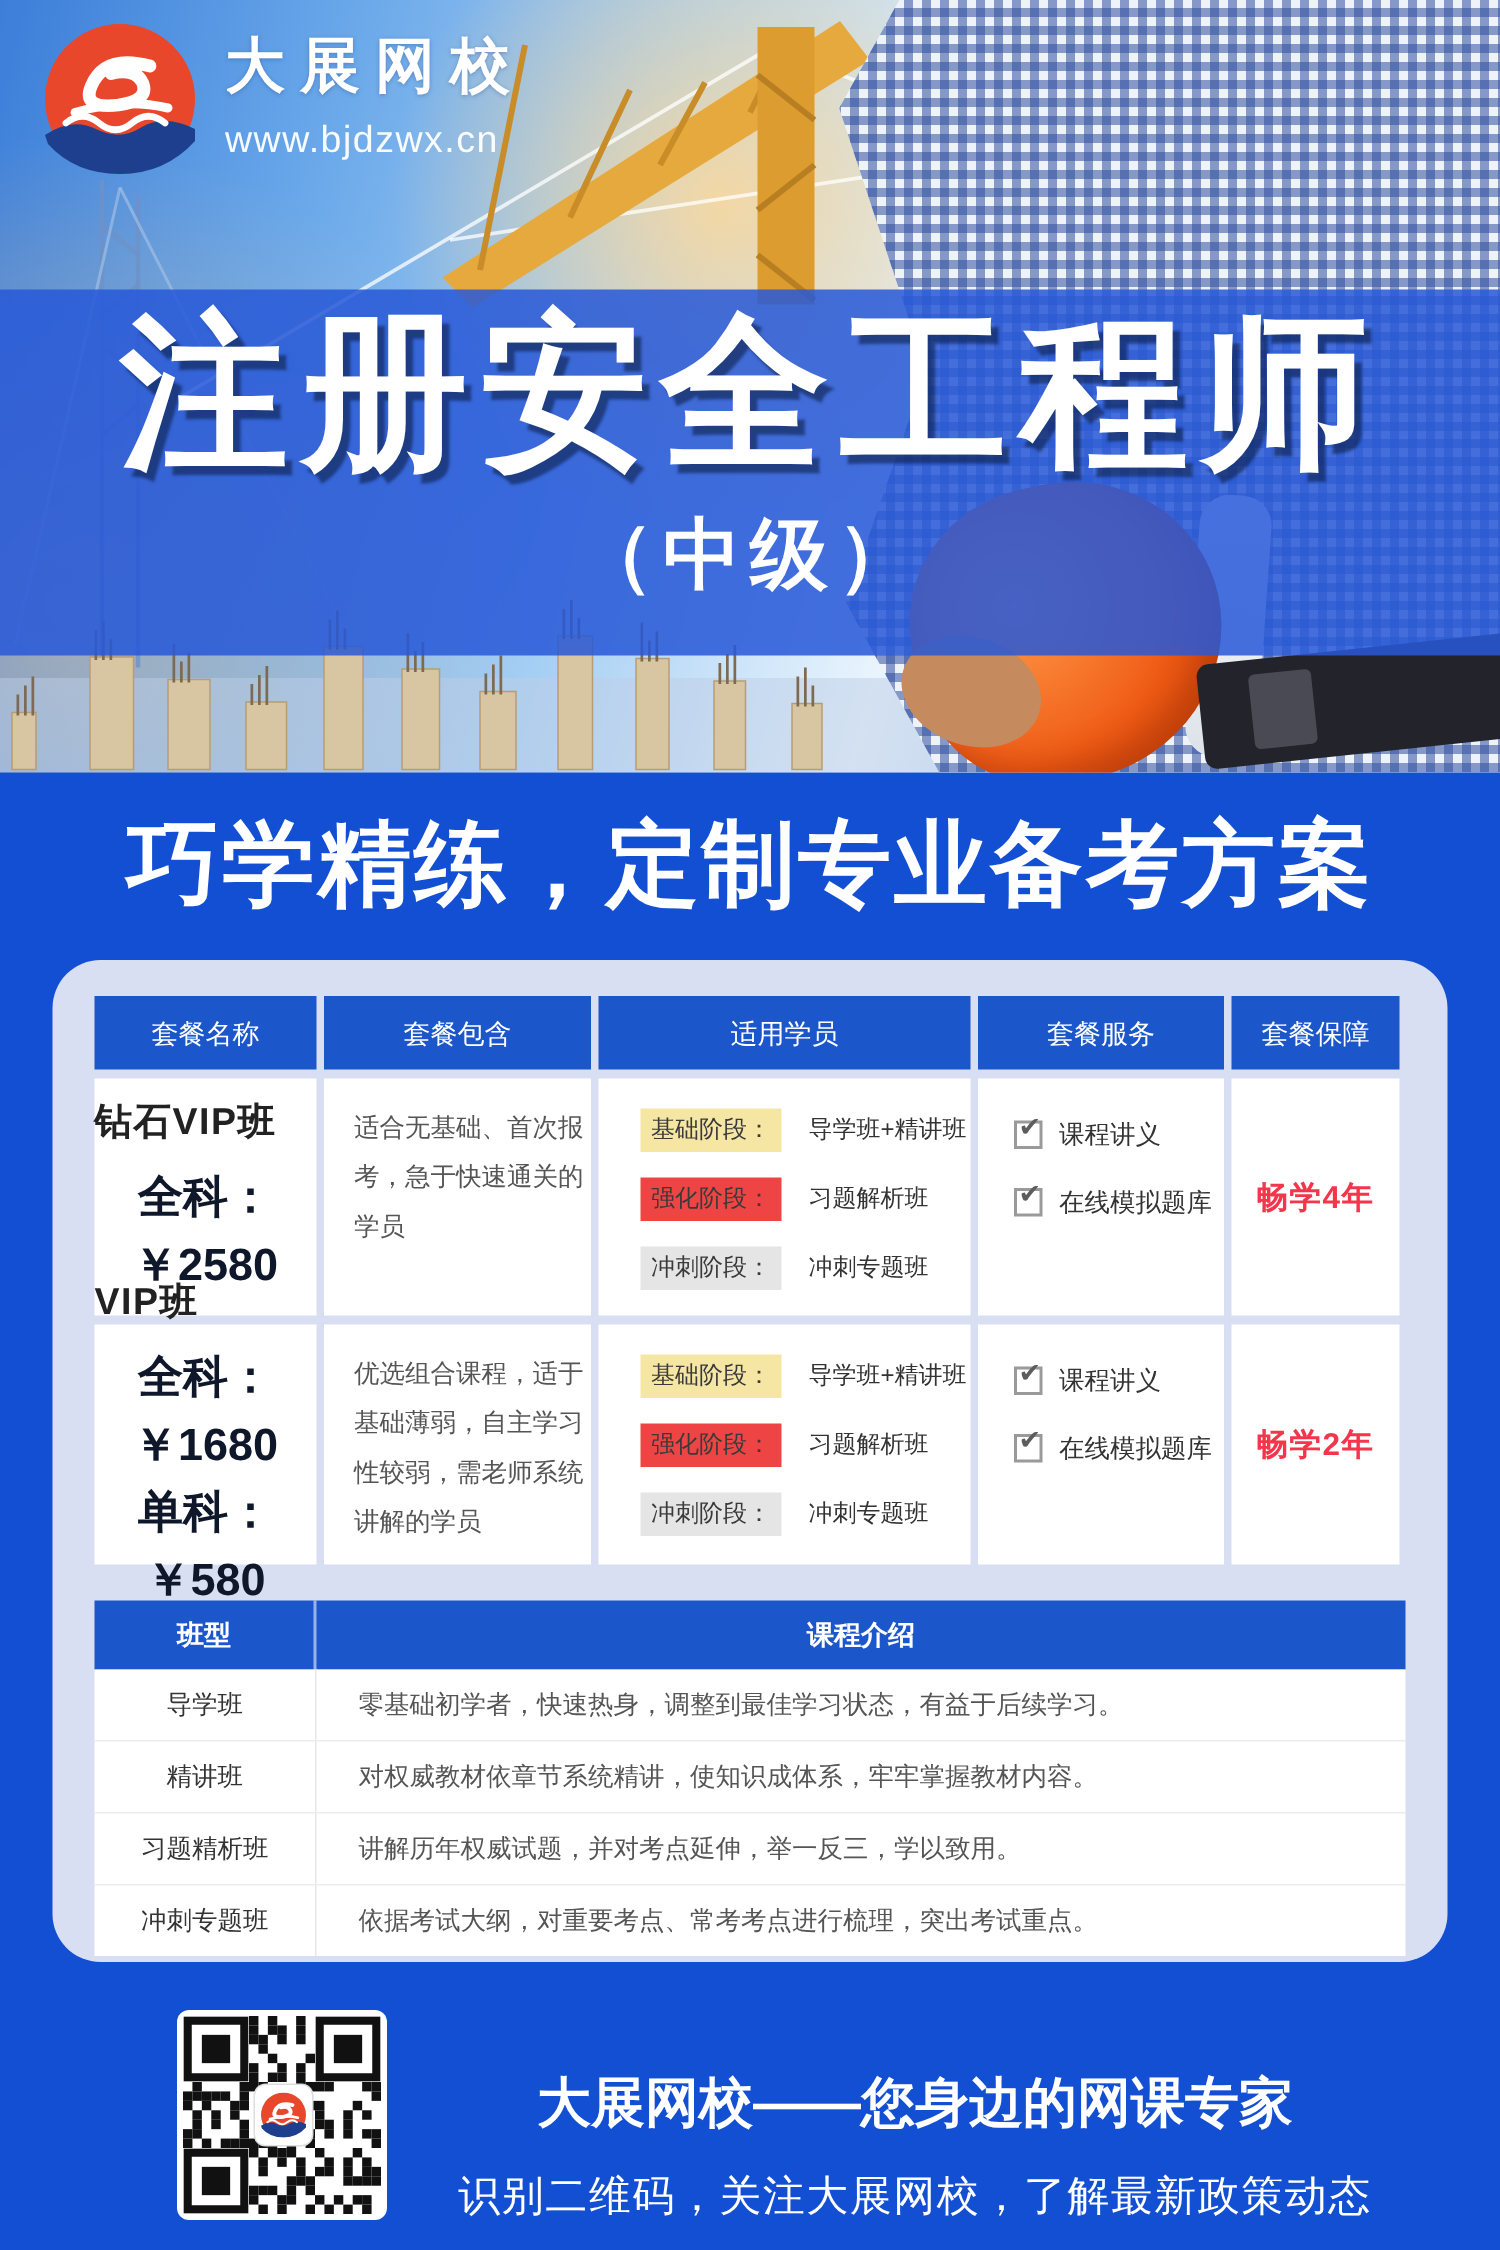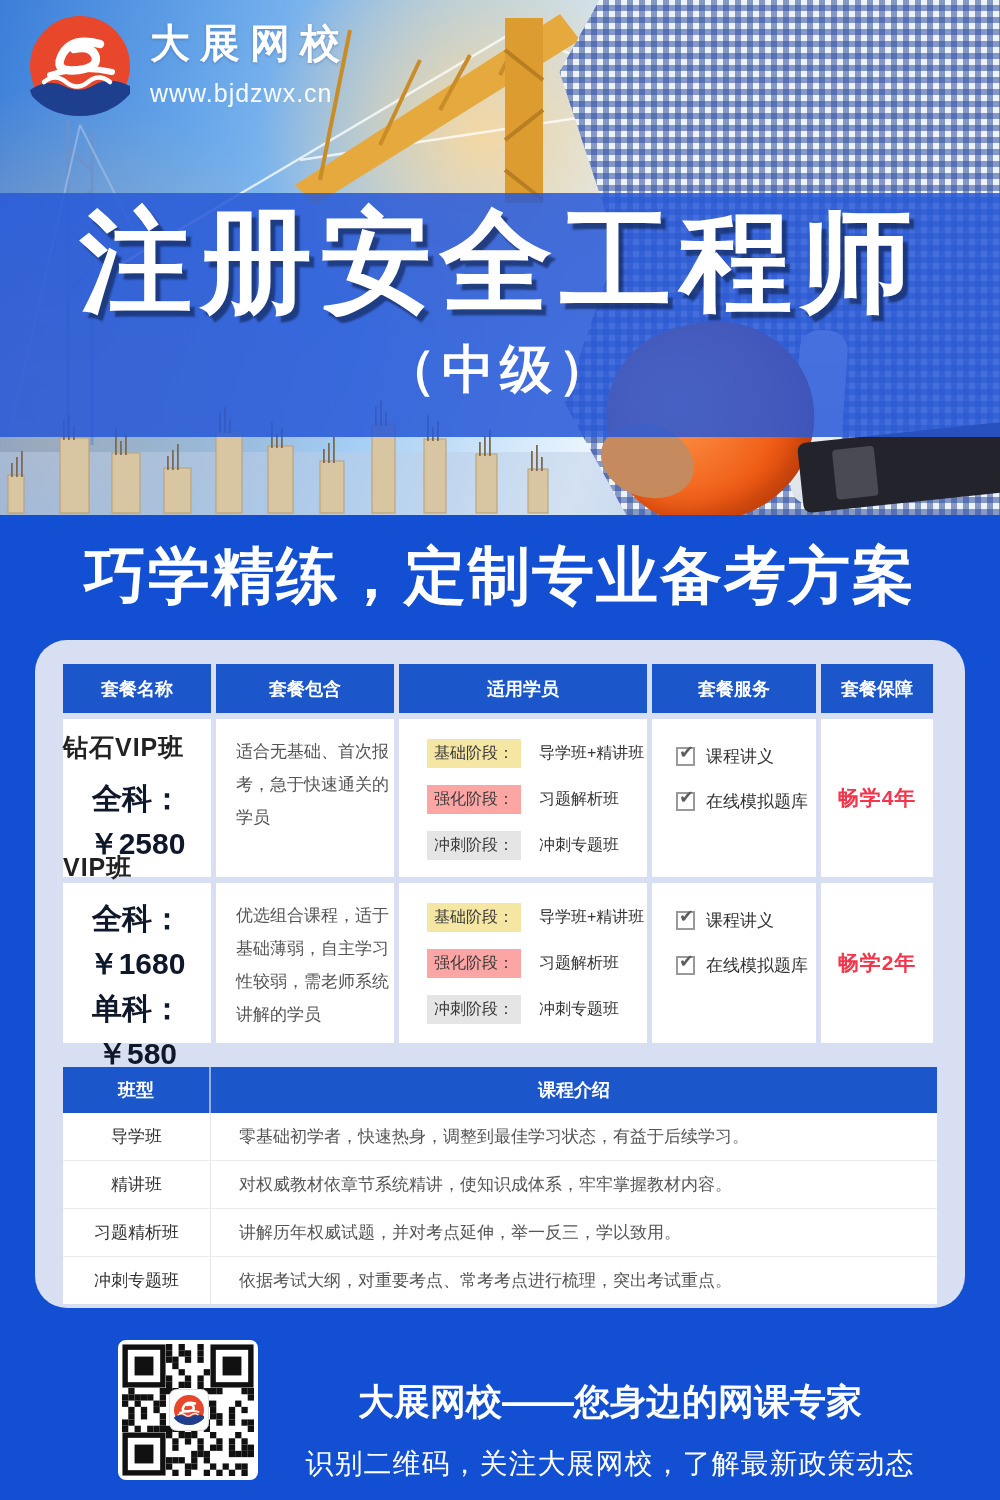--- a/index.html
+++ b/index.html
@@ -40,33 +40,33 @@
   .slogan{position:absolute;left:0;top:534px;width:1000px;text-align:center;
     font-family:"Liberation Serif","DejaVu Serif",serif;font-weight:700;font-size:62px;color:#fff;
     letter-spacing:2px;white-space:nowrap;}
 
   
   .card{position:absolute;left:35px;top:640px;width:930px;height:668px;background:#d8dff2;
     border-radius:32px;box-sizing:border-box;padding:24px 28px;}
 
   .pkg-table{display:grid;grid-template-columns:148px 178px 248px 164px 112px;
     grid-template-rows:49px 158px 160px;column-gap:5px;row-gap:6px;}
-  .hcell{background:#1c56cb;color:#fff;font-weight:700;font-size:18px;
+  .hcell{background:#1c56cb;color:#fff;font-weight:400;font-size:18px;
     display:flex;align-items:center;justify-content:center;}
   .bcell{background:#fff;box-sizing:border-box;}
   .cell-name{display:flex;flex-direction:column;align-items:flex-start;justify-content:center;gap:12px;}
   .pkg-name{font-size:25px;font-weight:800;color:#222;letter-spacing:1px;}
   .pkg-price{font-size:30px;font-weight:700;color:#0f172a;line-height:1.5;text-align:center;}
   .pkg-price span{display:block;}
   .cell-audience{padding:16px 0 0 20px;font-size:17px;color:#555;line-height:1.95;}
   .cell-stages{padding:20px 0 0 28px;}
   .stage-row{display:flex;align-items:center;margin-bottom:17px;}
   .badge{display:inline-block;padding:4px 7px;font-size:16px;color:#3a3a3a;}
   .badge.yellow{background:#f5e6a4;}
-  .badge.blue{background:#fca5a5;}
+  .badge.blue{background:#ef4444;}
   .badge.pink{background:#e5e5e5;text-align:right;}
   .stage-val{margin-left:18px;font-size:16px;color:#333;}
   .cell-services{padding:26px 5px 0 24px;}
   .svc-row{display:flex;align-items:center;margin-bottom:22px;}
   .check{position:relative;width:15px;height:15px;border:2px solid #9a9a9a;margin-right:11px;flex:none;}
   .check::after{content:"\2714";position:absolute;left:1px;top:-8px;font-size:18px;color:#5d5d5d;}
   .svc-label{font-size:17px;color:#333;}
   .cell-guarantee{display:flex;align-items:center;justify-content:center;
     font-size:21px;font-weight:800;color:#f4354b;letter-spacing:1px;}
 

